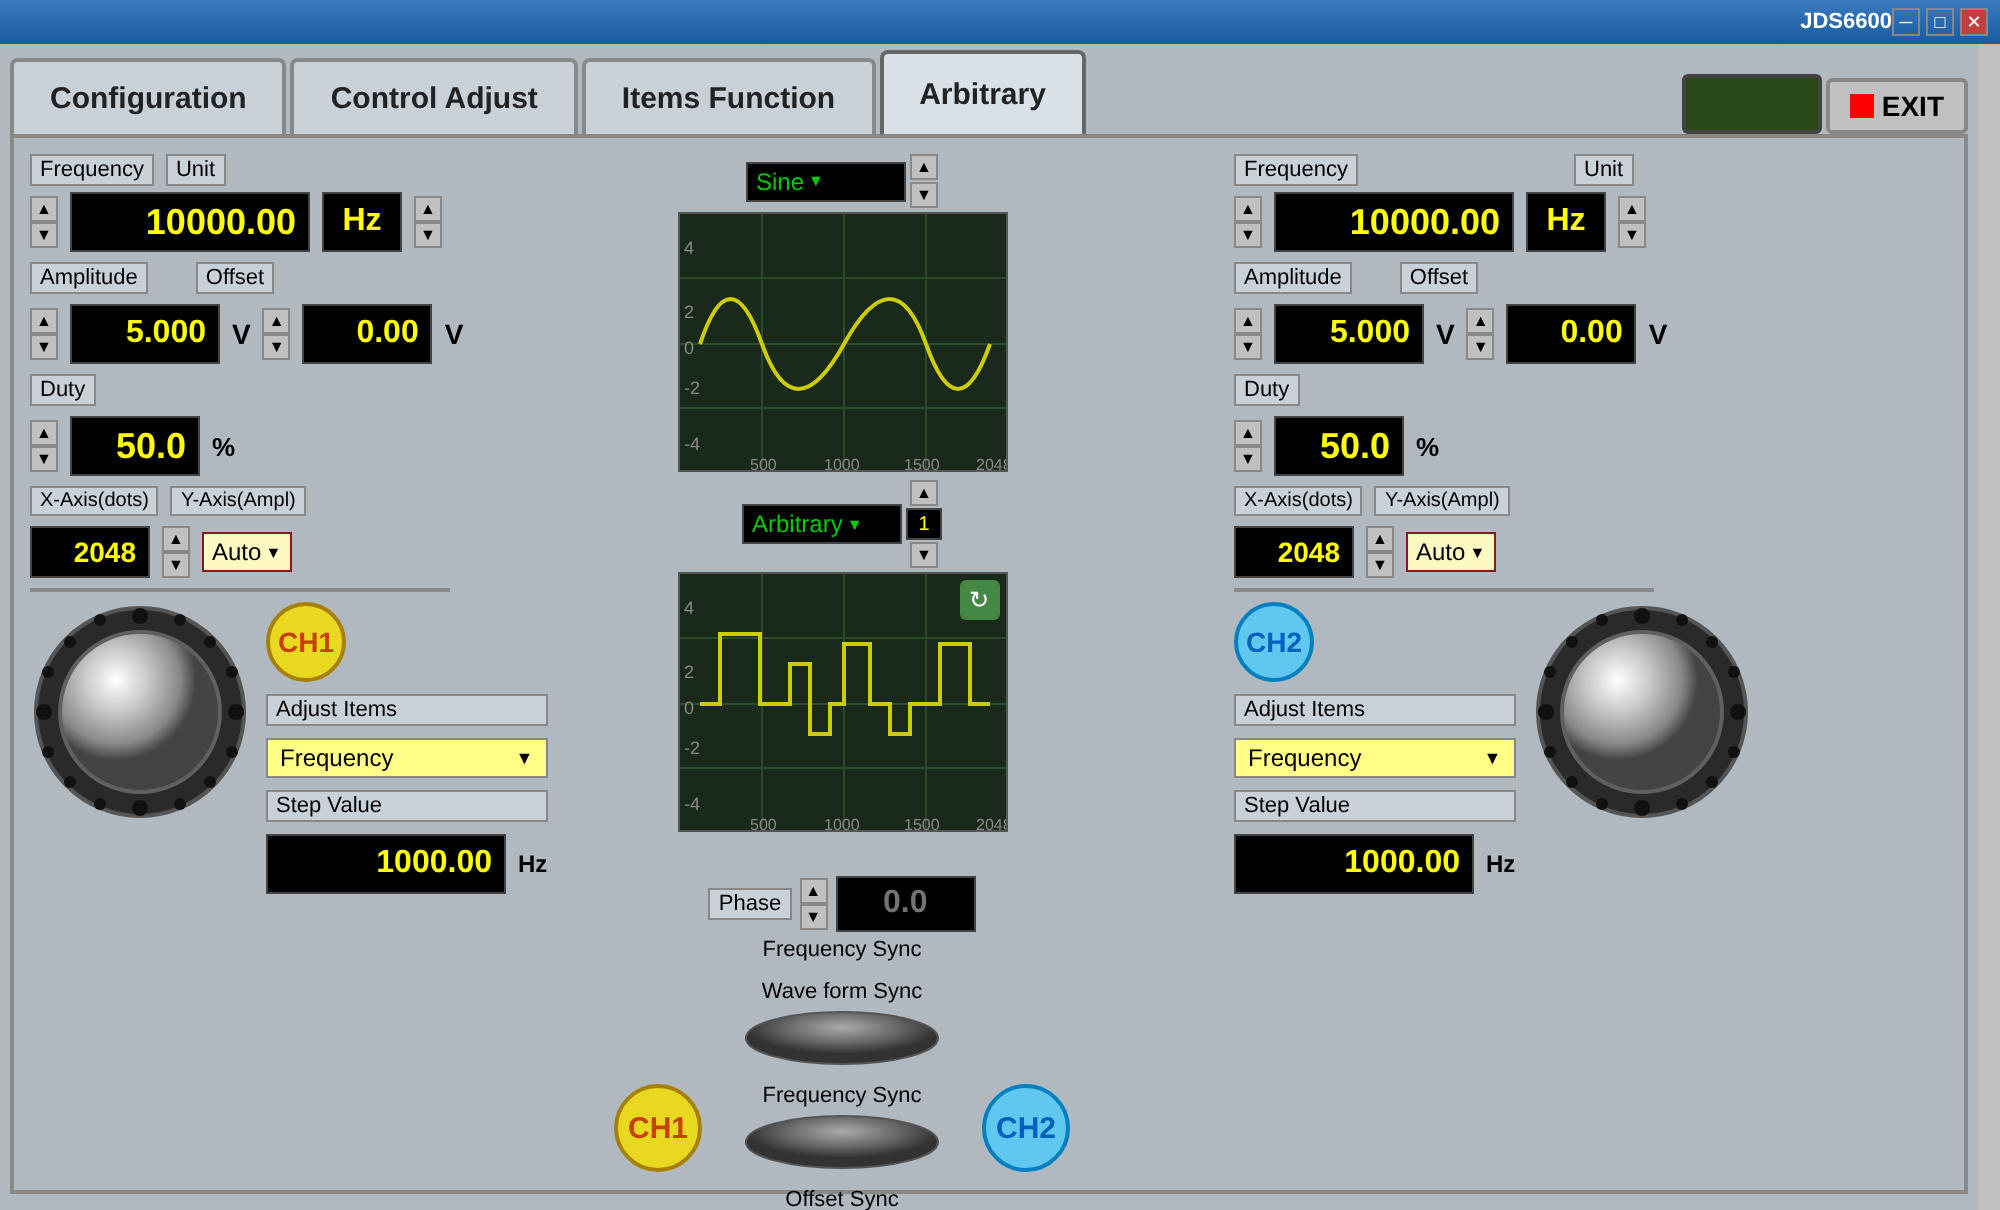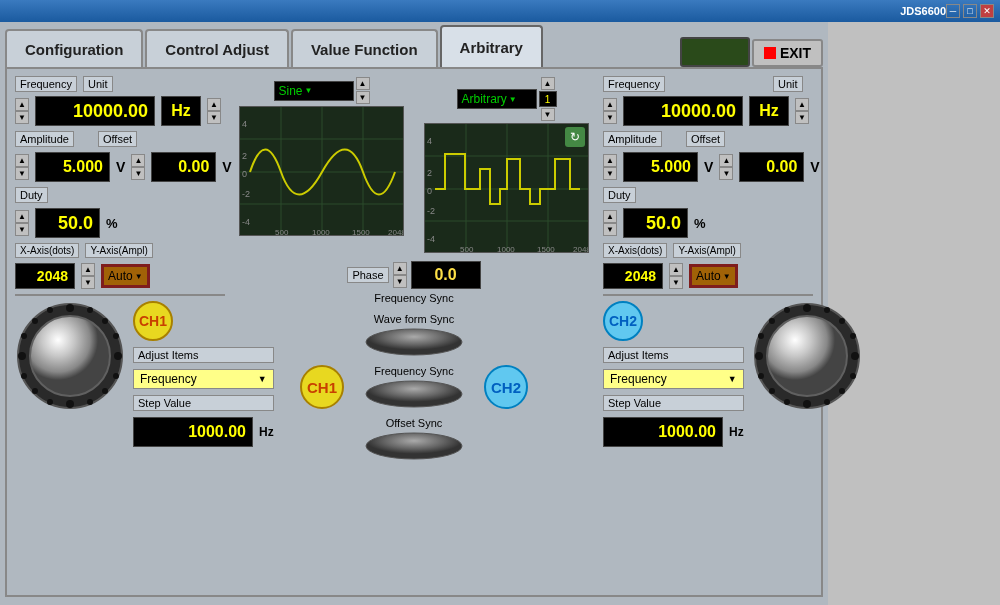--- a/index.html
+++ b/index.html
@@ -24,21 +24,21 @@
     .title-bar-controls { display: flex; gap: 3px; }
     .title-btn {
       width: 14px; height: 14px;
       border: 1px solid #888;
       cursor: pointer;
       font-size: 9px;
       display: flex; align-items: center; justify-content: center;
     }
     .main-content {
       background: #b0b8c0;
-      width: 828px;
+      width: 989px;
       height: 583px;
     }
     .tab {
       padding: 6px 18px;
       border: 2px solid #888;
       border-bottom: none;
       border-radius: 4px 4px 0 0;
       background: #c8d0d8;
       font-size: 15px;
       font-weight: bold;
@@ -123,40 +123,40 @@
     .spin-btn {
       width: 14px; height: 13px;
       background: #c0c0c0;
       border: 1px solid #888;
       font-size: 8px;
       cursor: pointer;
       display: flex; align-items: center; justify-content: center;
       line-height: 1;
     }
     .dropdown {
-      background: #a16207;
-      border: 3px solid #7f1d1d;
+      background: #fef9c3;
+      border: 1px solid #7f1d1d;
       padding: 2px 4px;
       font-size: 12px;
       cursor: pointer;
       display: flex; align-items: center; gap: 2px;
     }
     .dropdown-arrow { font-size: 8px; }
     .ch-badge {
       width: 40px; height: 40px;
       border-radius: 50%;
       display: flex; align-items: center; justify-content: center;
       font-weight: bold; font-size: 14px;
       border: 2px solid #888;
     }
     .ch1-badge { background: #e8d820; color: #c84000; border-color: #a88000; }
     .ch2-badge { background: #60c8f0; color: #0060c0; border-color: #0080c0; }
     .phase-display {
       background: #000;
-      color: #fde047;
+      color: #737373;
       border: 1px solid #444;
       font-size: 16px;
       font-weight: bold;
       text-align: center;
       padding: 12px 8px;
       min-width: 70px;
       height: 28px;
       display: flex; align-items: center; justify-content: center;
     }
     .separator {
@@ -189,21 +189,21 @@
 <div class="main-content">
 
   <div style="display:flex; align-items:flex-end; padding:4px 5px 0 5px; gap:2px; background:#b0b8c0; height:45px;">
     <div class="tab">
         <span>Configuration</span>
       </div>
     <div class="tab">
         <span>Control Adjust</span>
       </div>
     <div class="tab">
-        <span>Value Function</span>
+        <span>Items Function</span>
       </div>
     <div class="tab active">
         <span>Arbitrary</span>
       </div>
     <div style="flex:1;"></div>
     <div class="green-box"></div>
     <div class="exit-btn">
       <span class="exit-red-sq"></span>
       <span>EXIT</span>
     </div>
@@ -339,21 +339,21 @@
             <div class="row">
               <div class="black-display wide" style="font-size:16px;">1000.00</div>
               <span style="font-size:12px; font-weight:bold;">Hz</span>
             </div>
           </div>
         </div>
       </div>
 
       <div style="display:flex; flex-direction:column; align-items:center; width:380px; gap:3px;">
 
-        <div style="display:flex; gap:20px;">
+        <div style="display:flex; gap:4px;flex-direction:column;">
 
           <div style="display:flex; flex-direction:column; align-items:center; gap:2px;">
             <div style="display:flex; align-items:center; gap:2px;">
               <div class="dropdown" style="min-width:80px; background:#000; color:#00cc00; border:1px solid #444;">
                 <span>Sine</span>
                 <span class="dropdown-arrow">▼</span>
               </div>
               <div style="display:flex; flex-direction:column; gap:1px;">
                 <div class="spin-btn">▲</div>
                 <div class="spin-btn">▼</div>
@@ -416,21 +416,21 @@
                 <text x="148" y="128" fill="#888" font-size="8">2048</text>
 
                 <polyline points="10,65 20,65 20,30 40,30 40,65 55,65 55,45 65,45 65,80 75,80 75,65 82,65 82,35 95,35 95,65 105,65 105,80 115,80 115,65 130,65 130,35 145,35 145,65 155,65" stroke="#cccc00" stroke-width="2" fill="none"></polyline>
               </svg>
               
               <div style="position:absolute; top:4px; right:4px; width:20px; height:20px; background:#448844; border-radius:3px; display:flex; align-items:center; justify-content:center; cursor:pointer; color:white; font-size:12px;">↻</div>
             </div>
           </div>
         </div>
 
-        <div style="display:flex; align-items:center; gap:4px; margin-top:2px;">
+        <div style="display:flex; align-items:center; gap:4px; margin-top:16px;">
           <span class="label-box">Phase</span>
           <div class="spinner">
             <div class="spin-btn">▲</div>
             <div class="spin-btn">▼</div>
           </div>
           <div class="phase-display">0.0</div>
         </div>
         <div style="text-align:center; font-size:11px; margin-bottom:2px;">Frequency Sync</div>
 
         <div style="display:flex; flex-direction:column; align-items:center; gap:8px; margin-top:4px;">

